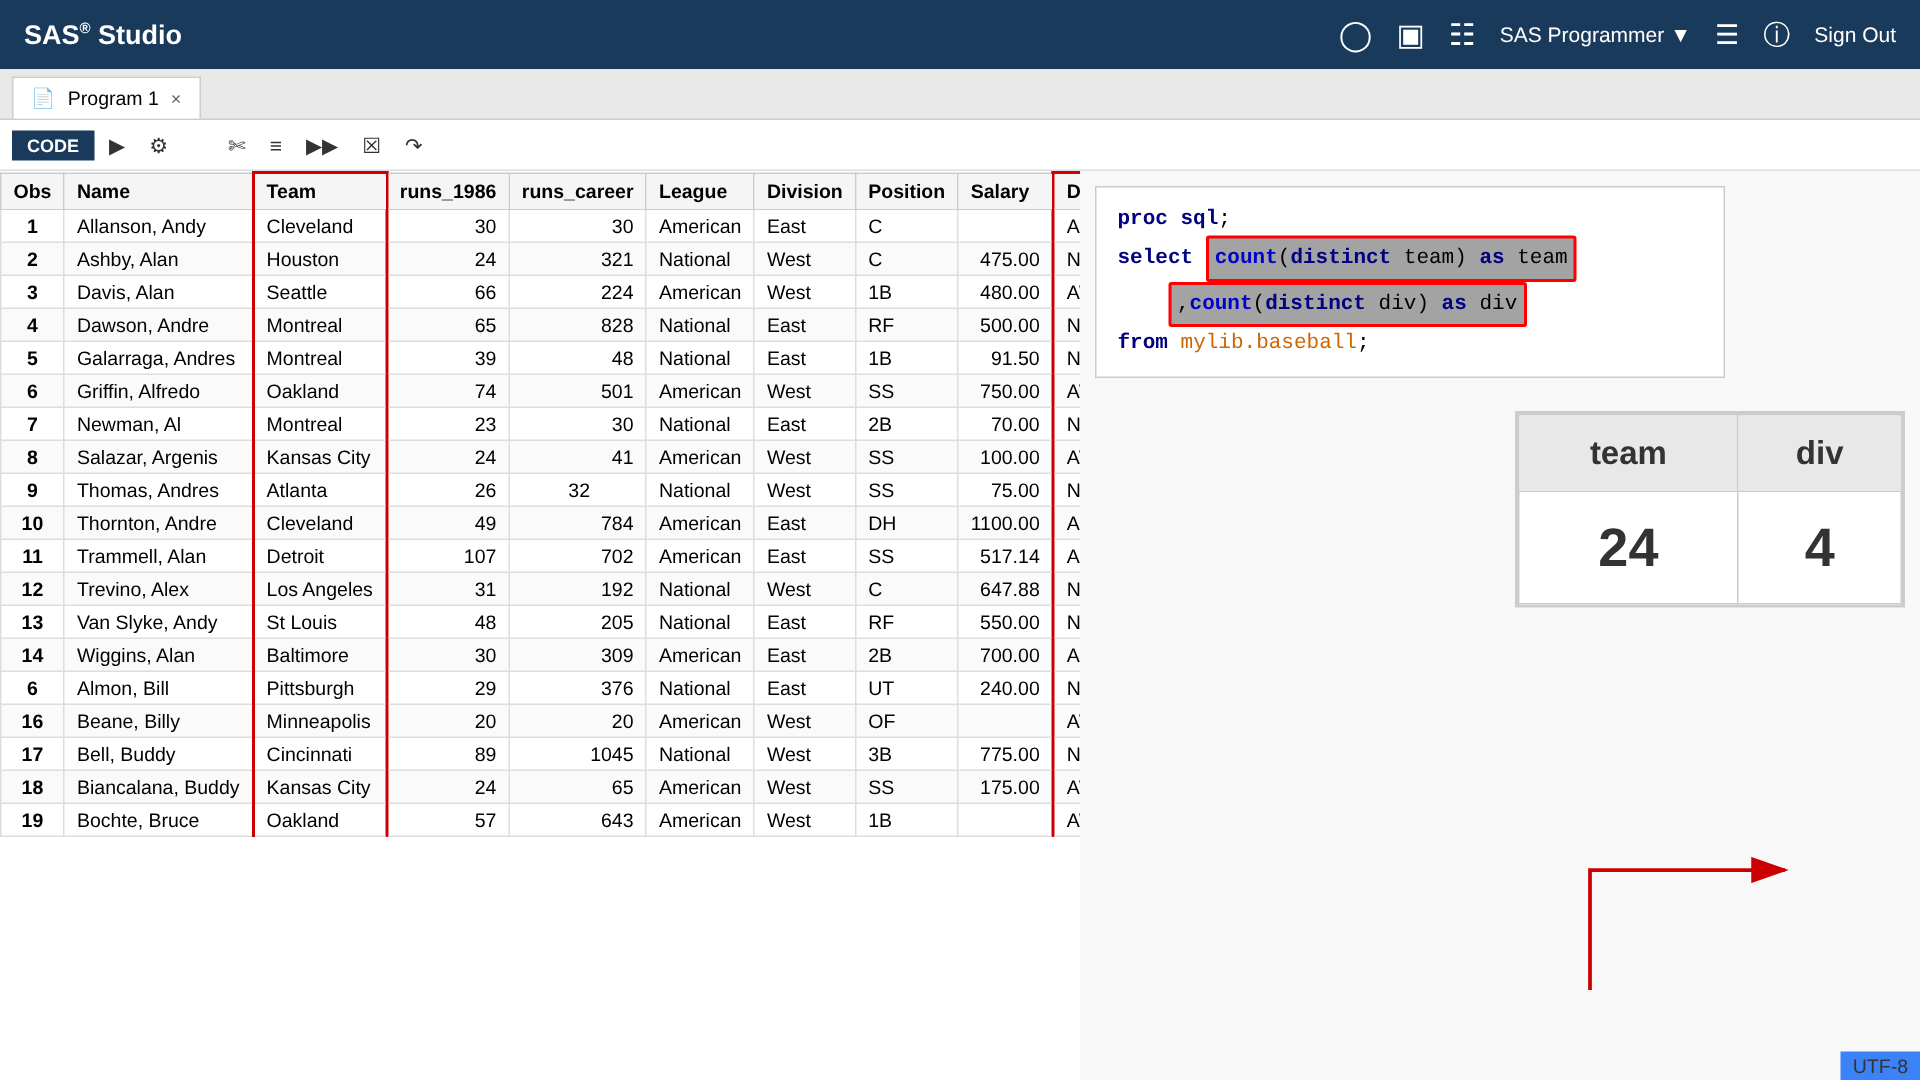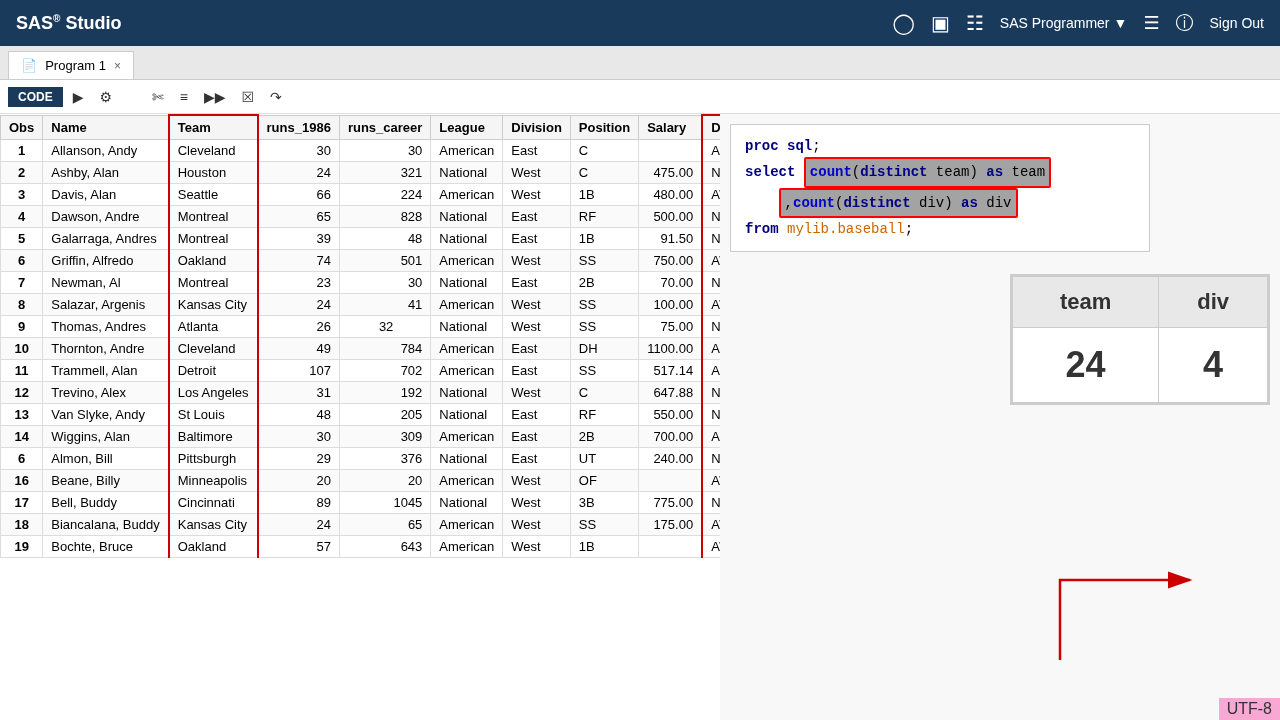--- a/index.html
+++ b/index.html
@@ -228,23 +228,23 @@
       padding: 16px;
       border: 1px solid #ccc;
       background: white;
     }
 
     
     #status-bar {
       position: absolute;
       bottom: 0;
       right: 0;
-      background: #f9a8d4;
+      background: #3b82f6;
       padding: 2px 8px;
-      font-size: 16px;
+      font-size: 13px;
       color: #333;
     }
 
     
     .team-cell { 
       border-left: 2px solid #cc0000 !important; 
       border-right: 2px solid #cc0000 !important;
     }
     .div-cell { 
       border-left: 2px solid #cc0000 !important; 

